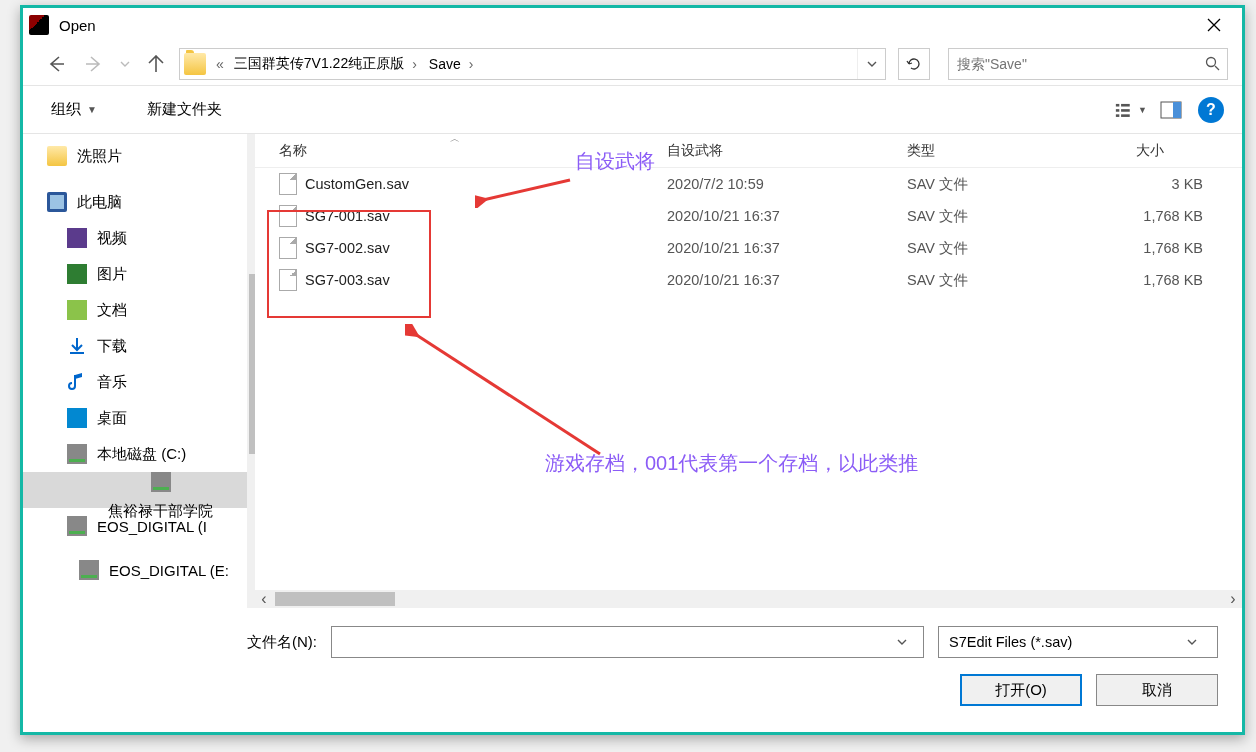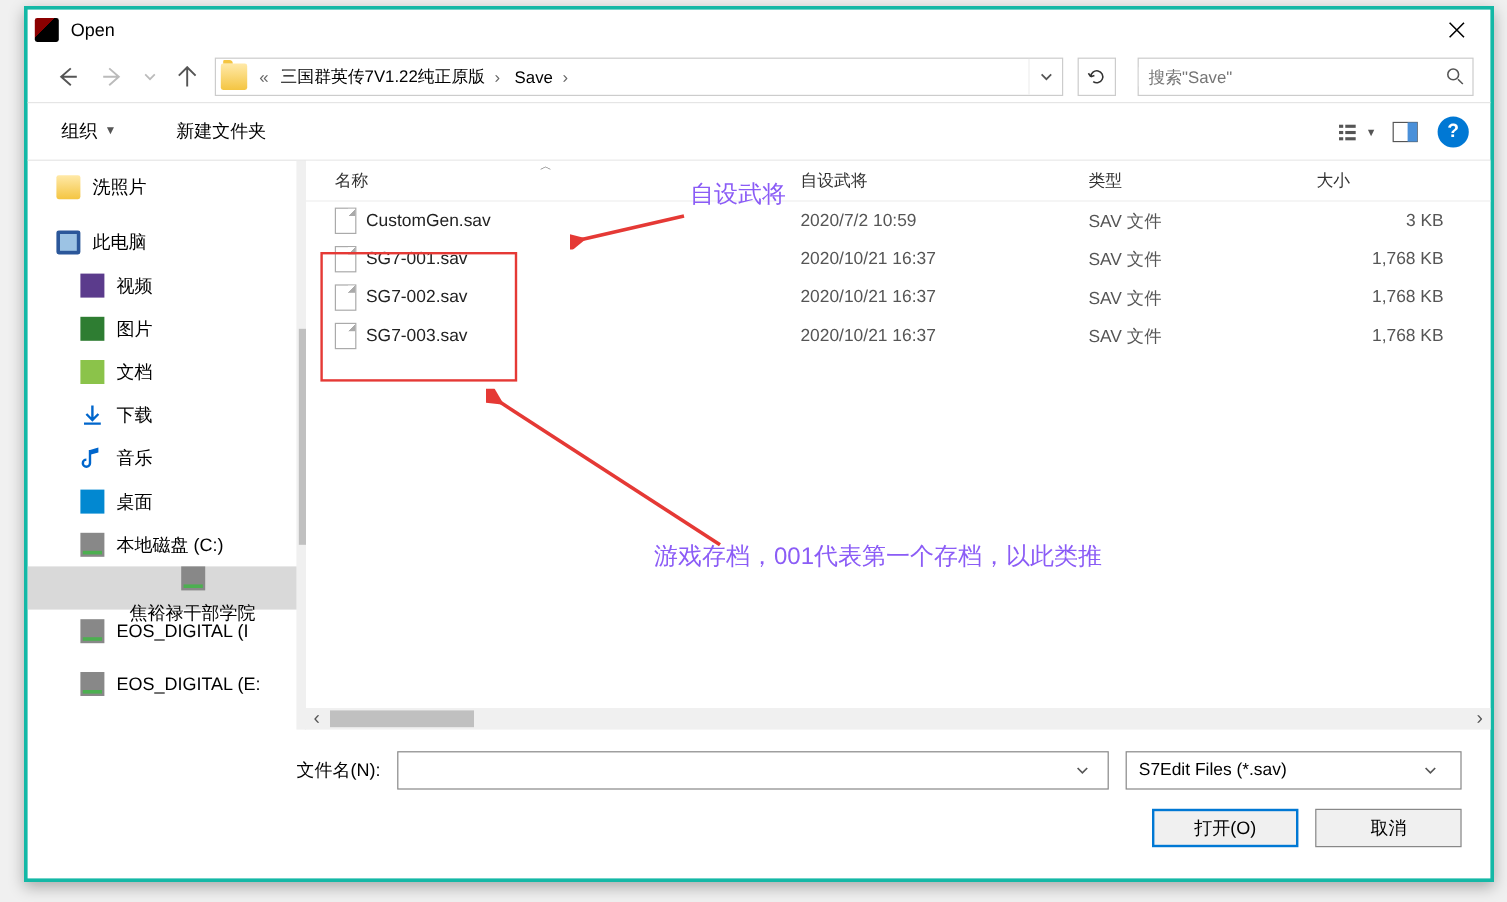--- a/index.html
+++ b/index.html
@@ -45,21 +45,21 @@
 .ic-drive:after{content:'';position:absolute;bottom:2px;left:2px;right:2px;height:3px;background:#4caf50;}
 .tree .scrollbar{position:absolute;left:224px;top:0;bottom:0;width:16px;background:#f0f0f0;}
 .tree .thumb{position:absolute;left:2px;width:12px;top:140px;height:180px;background:#c0c0c0;}
 .files{flex:1;position:relative;background:#fff;}
 .fhead{display:flex;height:34px;align-items:center;border-bottom:1px solid #eee;font-size:14px;color:#333;}
 .fcol{padding:0 12px;display:flex;align-items:center;height:100%;position:relative;cursor:pointer;}
 .fcol .sort{margin:0 auto;position:absolute;left:50%;top:-2px;transform:translateX(-50%);color:#666;font-size:10px;}
 .c-name{width:400px;padding-left:24px;}
 .c-date{width:240px;}
 .c-type{width:190px;}
-.c-size{width:130px;text-align:right;justify-content:flex-start;}
+.c-size{width:130px;text-align:right;justify-content:center;}
 .frow{display:flex;height:32px;align-items:center;font-size:14.5px;color:#222;cursor:pointer;}
 .frow .fname{width:400px;padding-left:24px;display:flex;align-items:center;gap:8px;}
 .frow .ficon{width:18px;height:22px;border:1px solid #aaa;background:#fff;position:relative;flex-shrink:0;}
 .frow .ficon:before{content:'';position:absolute;top:0;right:0;width:6px;height:6px;background:linear-gradient(135deg,#fff 50%,#aaa 50%);}
 .frow .fdate{width:240px;padding:0 12px;color:#555;}
 .frow .ftype{width:190px;padding:0 12px;color:#555;}
 .frow .fsize{width:130px;padding:0 12px;text-align:right;color:#555;}
 .redbox{position:absolute;border:2px solid #e53935;pointer-events:none;}
 .anno-text{position:absolute;color:#8b5cf6;font-size:20px;pointer-events:none;white-space:nowrap;}
 .arrow{position:absolute;pointer-events:none;}
@@ -230,21 +230,21 @@
         </div>
       <div class="tree-item sel">
           <div class="ticon ic-drive"></div>
           <span>焦裕禄干部学院</span>
         </div>
       <div class="tree-item">
           <div class="ticon ic-drive"></div>
           <span>EOS_DIGITAL (I</span>
         </div>
       <div style="height:8px"></div>
-      <div class="tree-item" style="padding-left:44px">
+      <div class="tree-item" style="padding-left:56px">
           <div class="ticon ic-drive"></div>
           <span>EOS_DIGITAL (E:</span>
         </div>
       <div class="scrollbar">
           <div class="thumb"></div>
         </div>
     </div>
 
     <div class="files">
       <div class="fhead">

